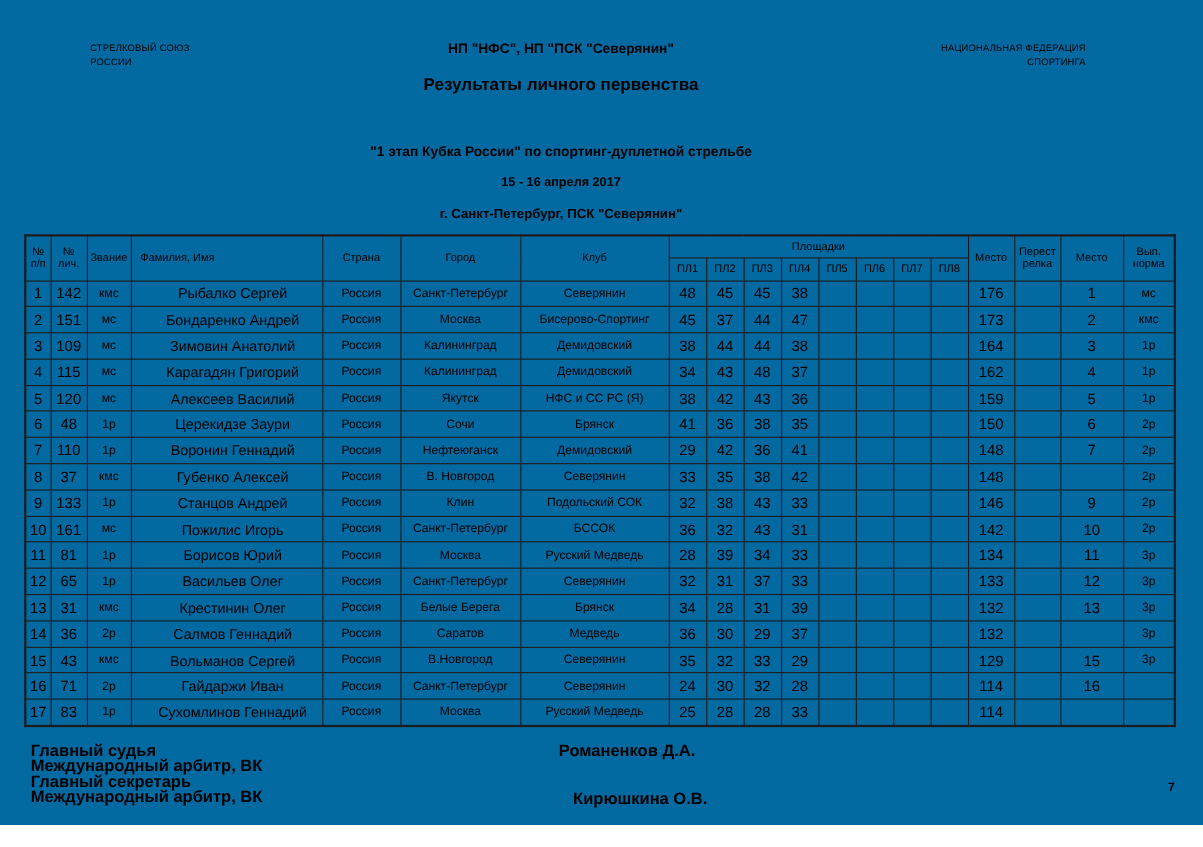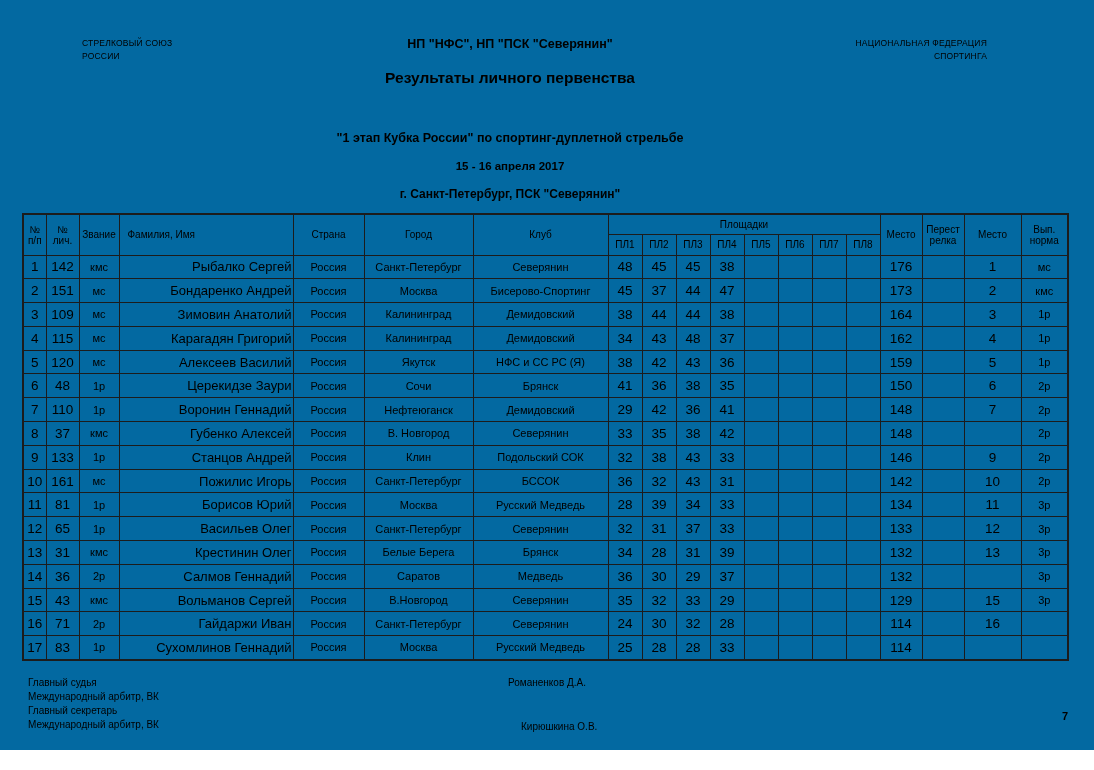--- a/index.html
+++ b/index.html
@@ -20,25 +20,25 @@
 
   table.results { position: absolute; left: 22px; top: 213px; border-collapse: collapse; table-layout: fixed; border: 2px solid #1c1c1c; }
   .results th, .results td { border: 1.5px solid #1c1c1c; padding: 0 1px; text-align: center; vertical-align: middle; overflow: hidden; }
   .results thead tr.hr1 { height: 20px; }
   .results thead tr.hr2 { height: 21px; }
   .results tbody tr { height: 23.8px; }
   .results th { font-weight: normal; font-size: 10px; line-height: 11px; }
   .pre { white-space: pre-line; }
   .h-left { text-align: left !important; padding-left: 8px !important; }
   td.big  { font-size: 13.5px; }
-  td.name { font-size: 13px; text-align: right; padding-left: 12px; }
+  td.name { font-size: 13px; text-align: center; padding-left: 12px; }
   td.sm   { font-size: 11px; }
   td.city { font-size: 11px; }
 
-  .sig { position: absolute; font-weight: normal; font-size: 10px; line-height: 13.5px; }
+  .sig { position: absolute; font-weight: bold; font-size: 15px; line-height: 13.5px; }
   .page-num { position: absolute; font-weight: bold; font-size: 11px; }
 </style>
 </head>
 <body>
 
 <div class="page">
 
   <div class="org-left">
     <div>СТРЕЛКОВЫЙ СОЮЗ</div>
     <div>РОССИИ</div>

